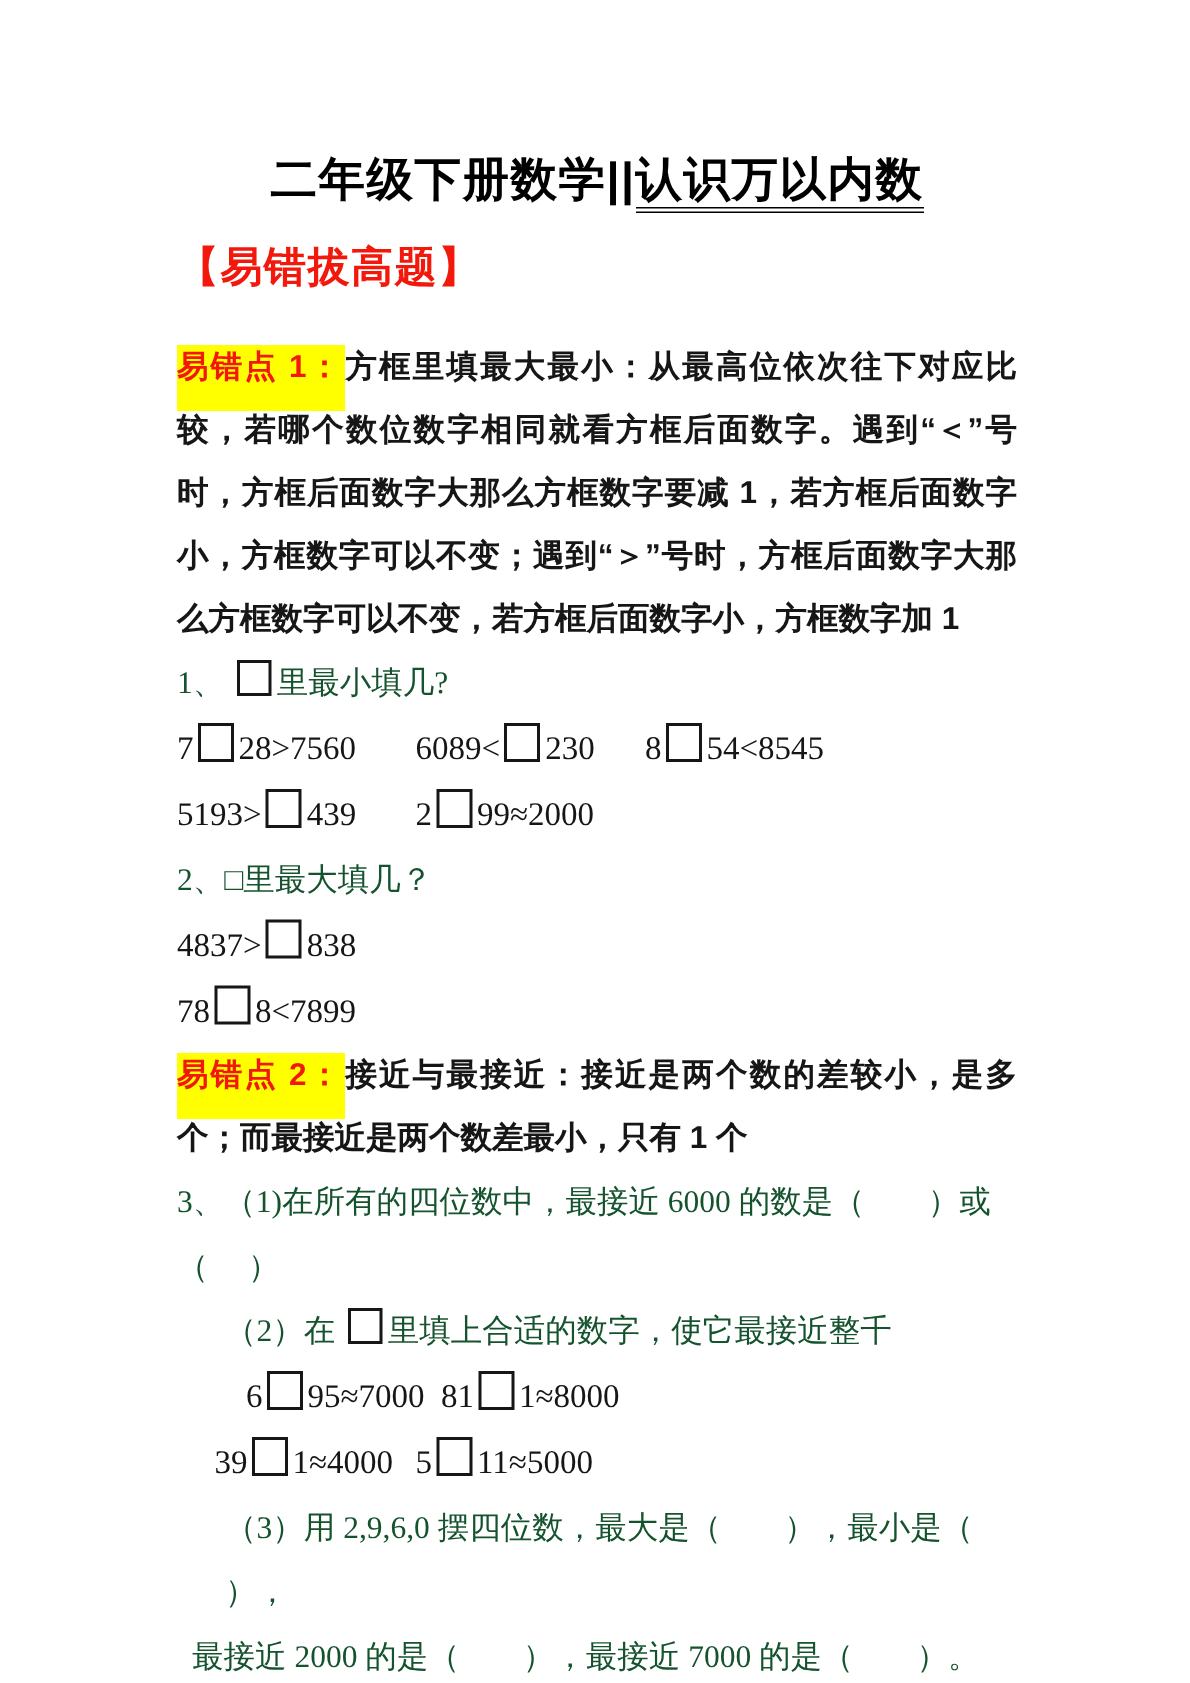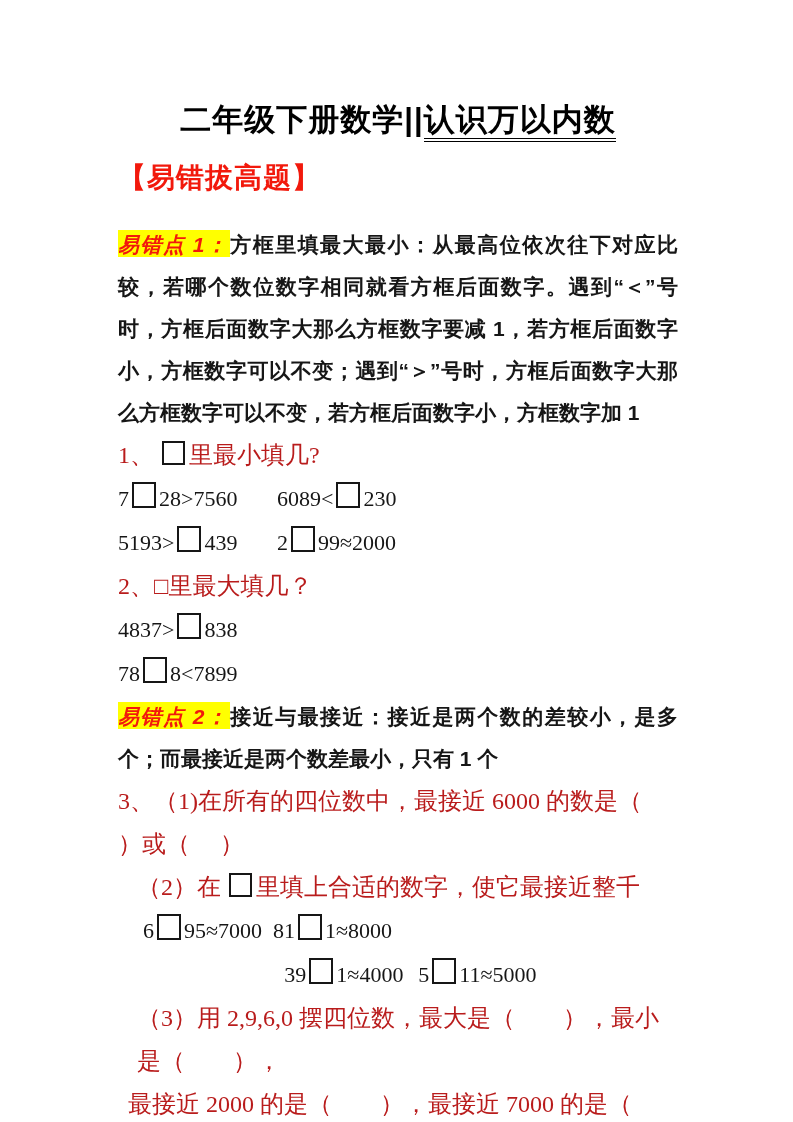--- a/index.html
+++ b/index.html
@@ -29,62 +29,62 @@
     font-size:28px;font-weight:bold;color:var(--accent-red,#f2190c);
     line-height:40px;letter-spacing:1px;
   }
   .tip{
     margin:0;font-weight:bold;font-size:21px;line-height:42px;
     text-align:justify;color:#161616;white-space:pre-wrap;
   }
   .tip-tag{
     color:var(--accent-red,#f2190c);
     background:var(--highlight-yellow,#ffff00);
-    padding:3px 2px 1px 0;
-    font-style:italic;
+    padding:3px 2px 18px 0;
   }
   .qline{
     font-family:"Liberation Serif",serif;
-    font-size:24px;line-height:43px;color:#b91c1c;
+    font-size:21px;line-height:43px;color:#14532d;
     white-space:pre-wrap;
   }
   .eqrow{
     display:flex;align-items:baseline;
     font-family:"Liberation Serif",serif;
     font-size:22px;line-height:44px;color:#161616;
     white-space:pre;
   }
   .eq{display:inline-block;}
   .fbox{
     display:inline-block;width:20px;height:22px;
     border:2px solid #161616;background:#fff;
     vertical-align:-2px;margin:0 3px;
   }
   .fbox.sm{width:19px;height:20px;margin:0 4px 0 8px;}
-  .indent-39{margin-left:25px;}
-  .indent-27{margin-left:19px;}
-  .indent-25{margin-left:25px;justify-content:center;}
+  .indent-39{margin-left:46px;}
+  .indent-27{margin-left:32px;}
+  .indent-25{margin-left:25px;}
   .indent-10{margin-left:10px;}
 </style>
 </head>
 <body>
 
 <div class="page">
 
   <h1 class="title"><span>二年级下册数学||</span><span class="dbl-underline">认识万以内数</span></h1>
 
   <h2 class="subtitle">【易错拔高题】</h2>
 
   <p class="tip"><span class="tip-tag">易错点 1：</span><span>方框里填最大最小：从最高位依次往下对应比较，若哪个数位数字相同就看方框后面数字。遇到“＜”号时，方框后面数字大那么方框数字要减 1，若方框后面数字小，方框数字可以不变；遇到“＞”号时，方框后面数字大那么方框数字可以不变，若方框后面数字小，方框数字加 1</span></p>
 
   <div class="qline"><span>1、</span><span class="fbox sm"></span><span>里最小填几?</span></div>
 
   <div class="eqrow">
     <span class="eq" style="width:159px"><span>7</span><span class="fbox"></span><span>28&gt;7560</span></span>
     <span class="eq" style="width:153px"><span>6089&lt;</span><span class="fbox"></span><span>230</span></span>
+    <span class="eq"><span>8</span><span class="fbox"></span><span>54&lt;8545</span></span>
   </div>
 
   <div class="eqrow">
     <span class="eq" style="width:159px"><span>5193&gt;</span><span class="fbox"></span><span>439</span></span>
     <span class="eq"><span>2</span><span class="fbox"></span><span>99≈2000</span></span>
   </div>
 
   <div class="qline"><span>2、</span><span>□里最大填几？</span></div>
 
   <div class="eqrow">

